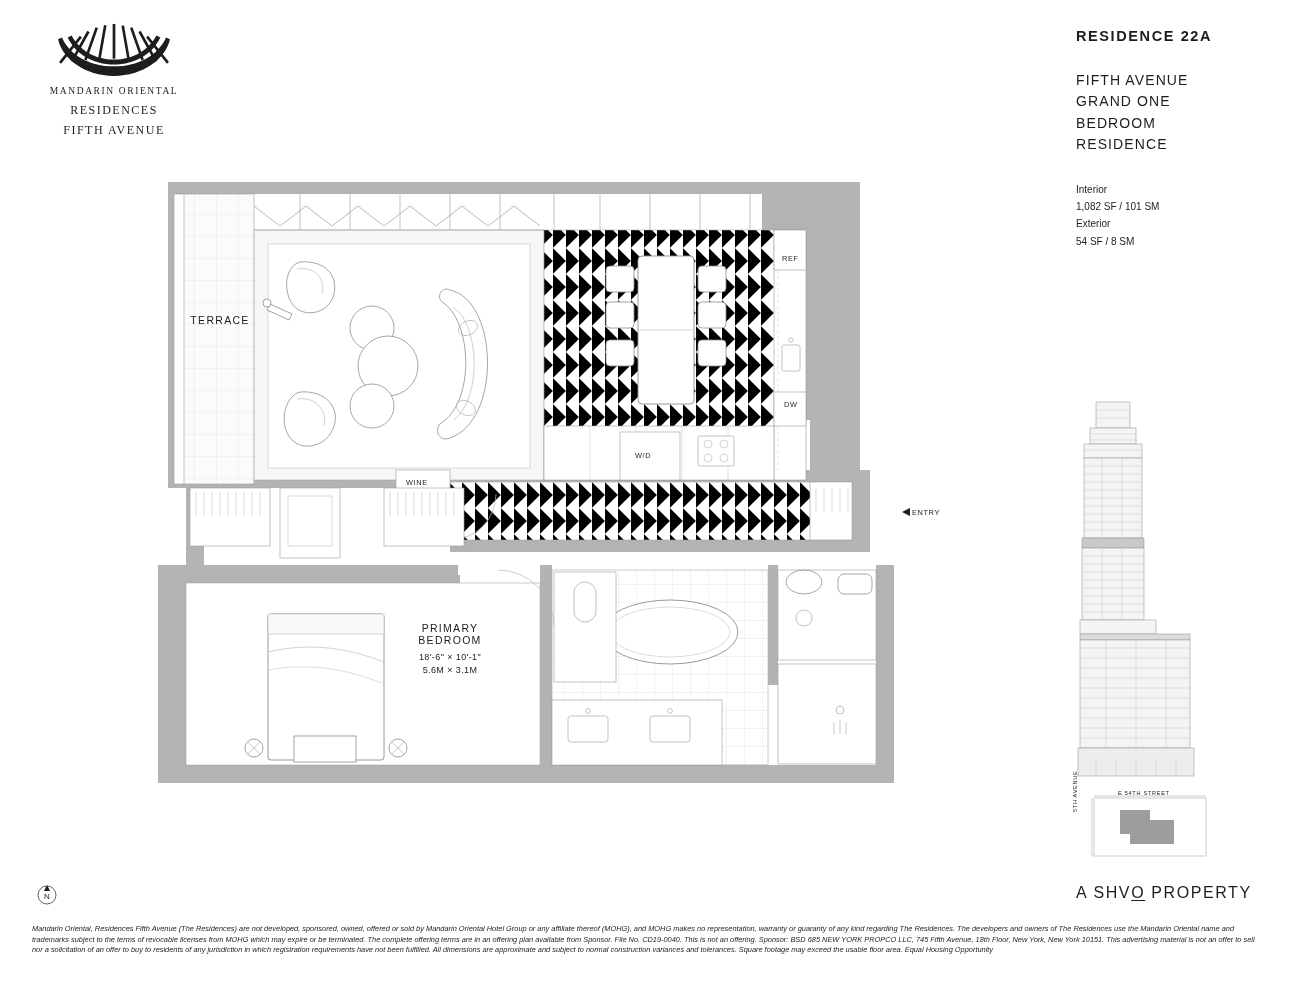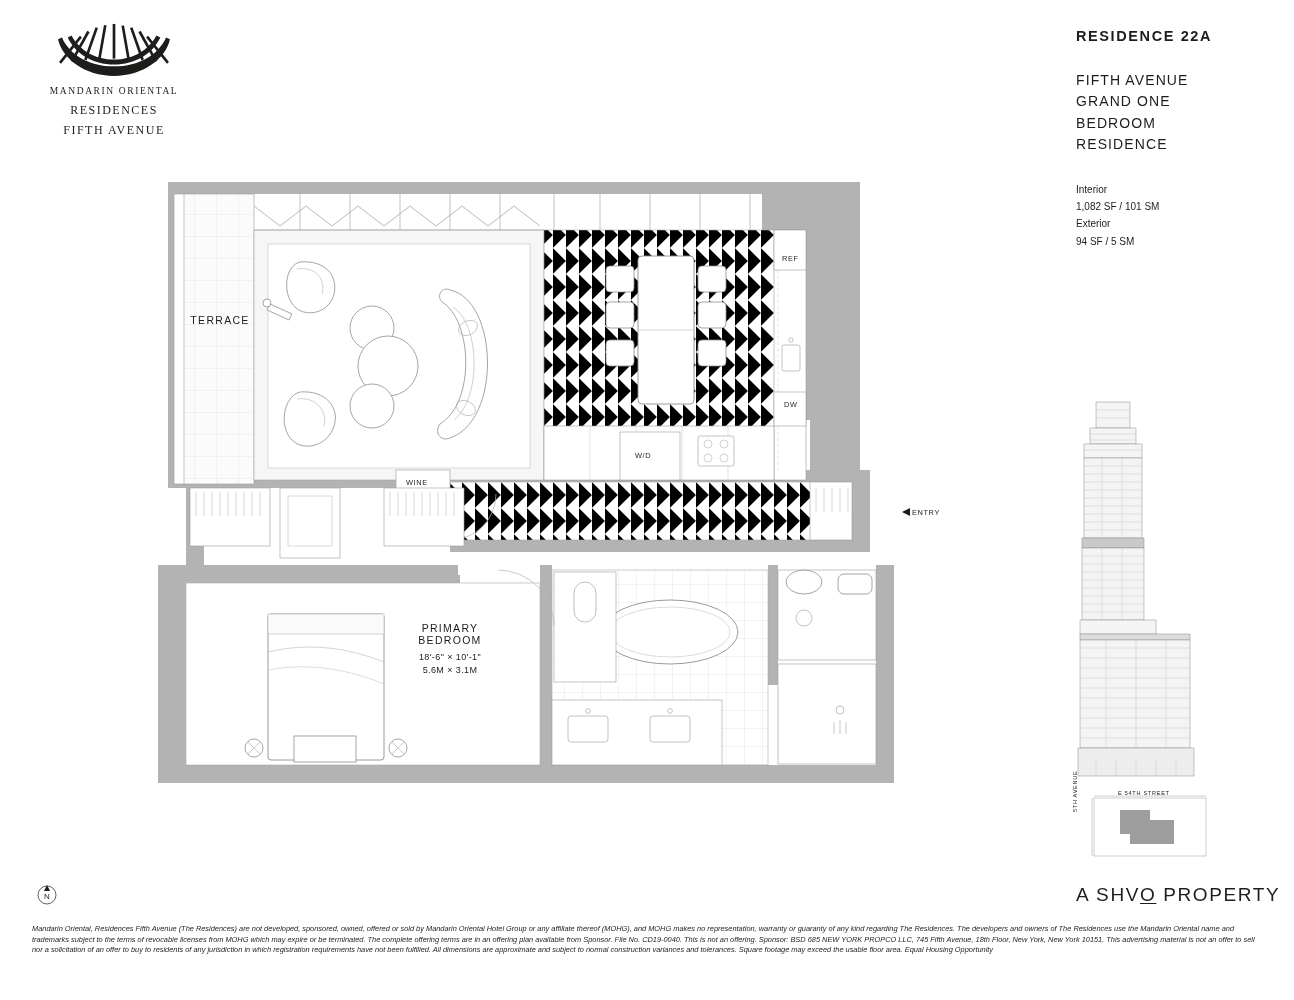--- a/index.html
+++ b/index.html
@@ -39,21 +39,21 @@
   .sitemap-label{
     position:absolute;left:1118px;top:790px;font-size:5.6px;letter-spacing:.7px;
   }
   .sitemap-vlabel{
     position:absolute;left:1072px;top:812px;font-size:5.6px;letter-spacing:.7px;
     transform:rotate(-90deg);transform-origin:left top;
   }
 
   
   .shvo{
-    position:absolute;left:1076px;top:884px;font-size:19px;letter-spacing:1.6px;
+    position:absolute;left:1076px;top:884px;font-size:16px;letter-spacing:1.6px;
     font-weight:400;color:#1d1d1b;white-space:nowrap;
   }
   .shvo .o-underline{text-decoration:underline;text-underline-offset:2px;}
 
   
   .north{position:absolute;left:36px;top:884px;width:22px;height:22px;}
 
   
   .disclaimer{
     position:absolute;left:32px;top:924px;width:1232px;
@@ -99,21 +99,21 @@
   <div class="right-col">
     <div class="res-title">RESIDENCE 22A</div>
     <div class="res-type" style="white-space:pre-line">FIFTH AVENUE
 GRAND ONE
 BEDROOM
 RESIDENCE</div>
     <div class="res-area">
       <div>Interior</div>
       <div>1,082 SF / 101 SM</div>
       <div>Exterior</div>
-      <div>94 SF / 5 SM</div>
+      <div>54 SF / 8 SM</div>
     </div>
   </div>
 
   <div class="elevation">
     <svg viewBox="0 0 148 380" width="148" height="380">
       <g stroke="#8c8c8c" stroke-width="0.5" fill="#f4f4f4">
 
         <rect x="20" y="2" width="34" height="26"></rect>
         <rect x="14" y="28" width="46" height="16"></rect>
         <rect x="8" y="44" width="58" height="14"></rect>

